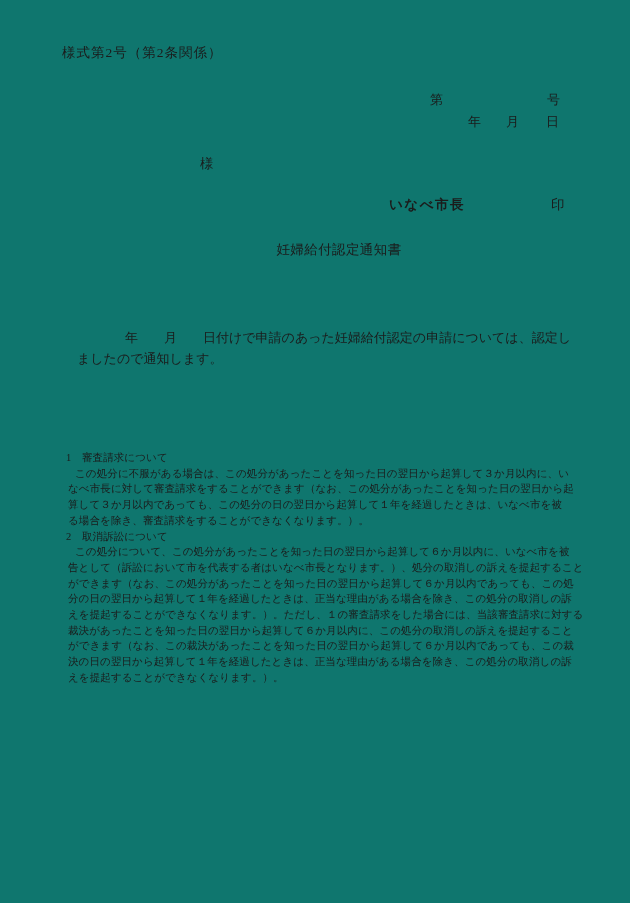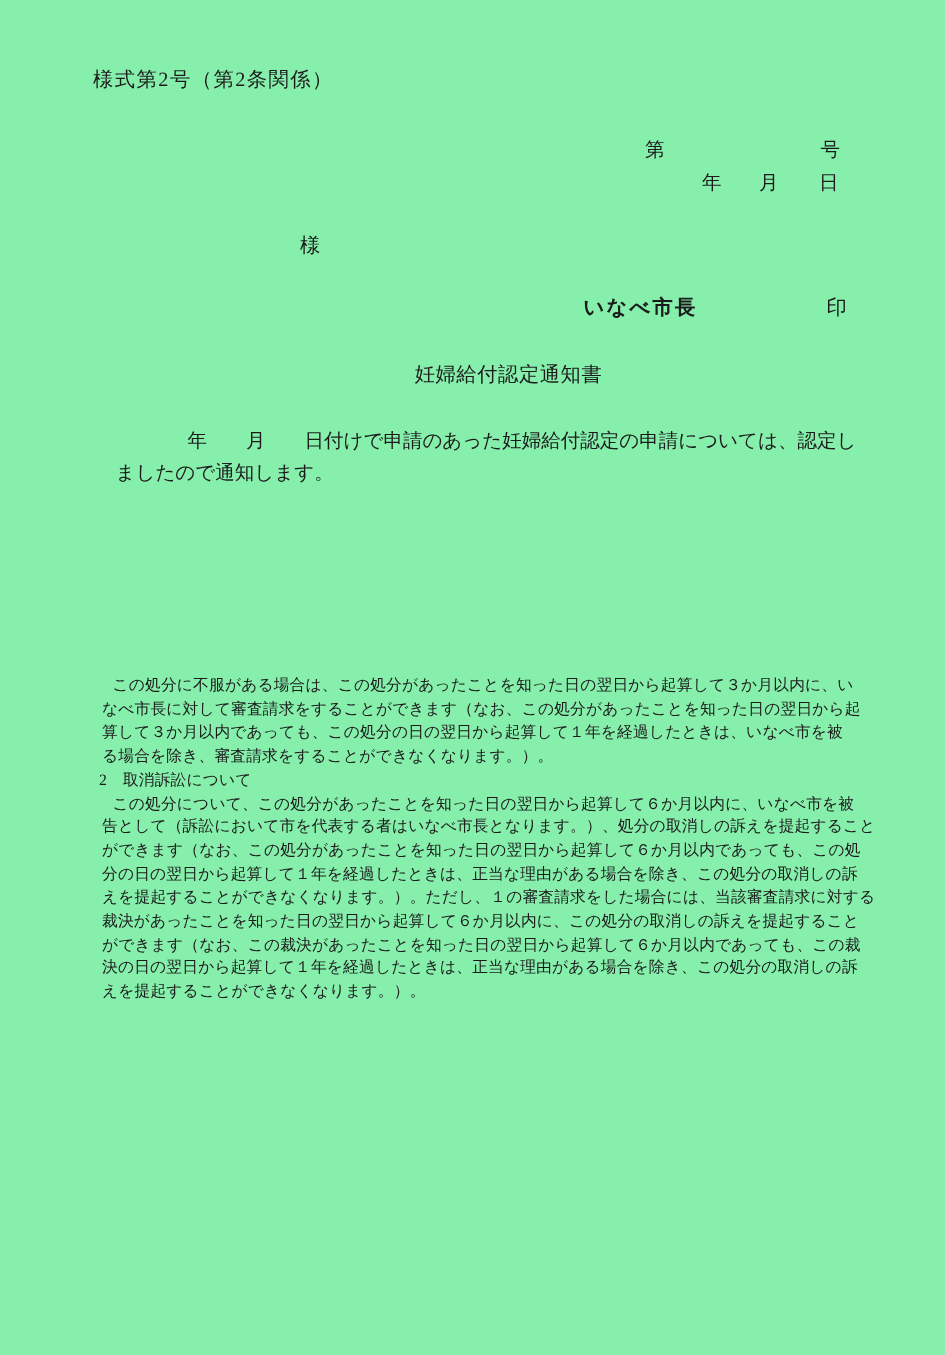--- a/index.html
+++ b/index.html
@@ -1,36 +1,36 @@
 <!DOCTYPE html>
 <html><head>
 <meta charset="utf-8">
 <style>
   html,body{margin:0;padding:0;background:#ffffff;}
   .page{
     position:relative;
     width:630px;height:903px;
-    background:#86efac;
+    background:#0f766e;
     font-family:"Liberation Serif","DejaVu Serif",serif;
     color:#1b1b1b;
     overflow:hidden;
   }
   .abs{position:absolute;white-space:nowrap;}
   .form-number{left:62px;top:44px;font-size:13.5px;letter-spacing:1px;}
   .docno-prefix{left:430px;top:91px;font-size:13px;}
   .docno-suffix{left:547px;top:91px;font-size:13px;}
   .date-year{left:468px;top:113px;font-size:13px;}
   .date-month{left:506px;top:113px;font-size:13px;}
   .date-day{left:546px;top:113px;font-size:13px;}
   .addressee{left:200px;top:155px;font-size:13.5px;}
   .issuer-name{left:389px;top:196px;font-size:13.5px;letter-spacing:1.5px;font-weight:bold;}
   .issuer-seal{left:551px;top:196px;font-size:13.5px;}
   .doc-title{left:0;top:241px;width:630px;text-align:center;font-size:13.5px;letter-spacing:0.4px;padding-left:24px;}
   .body-block{left:77px;top:283px;font-size:13px;line-height:21px;}
-  .body-line1{text-indent:48px;white-space:nowrap;}
+  .body-line1{text-indent:48px;white-space:nowrap;margin-top:44px;}
   .body-line2{white-space:nowrap;}
   .notes{left:66px;top:450px;font-size:10.5px;line-height:15.7px;letter-spacing:0.1px;}
   .nl{white-space:nowrap;}
   .nl.first{padding-left:9px;}
   .nl.cont{padding-left:2px;}
 </style>
 </head>
 <body>
 
 <div class="page">
@@ -50,20 +50,21 @@
   <div class="abs issuer-seal">印</div>
 
   <div class="abs doc-title">妊婦給付認定通知書</div>
 
   <div class="abs body-block">
     <div class="body-line1">年　　月　　日付けで申請のあった妊婦給付認定の申請については、認定し</div>
     <div class="body-line2">ましたので通知します。</div>
   </div>
 
   <div class="abs notes">
+    <div class="nl head">1　審査請求について</div>
     <div class="nl first">この処分に不服がある場合は、この処分があったことを知った日の翌日から起算して３か月以内に、い</div>
     <div class="nl cont">なべ市長に対して審査請求をすることができます（なお、この処分があったことを知った日の翌日から起</div>
     <div class="nl cont">算して３か月以内であっても、この処分の日の翌日から起算して１年を経過したときは、いなべ市を被</div>
     <div class="nl cont">る場合を除き、審査請求をすることができなくなります。）。</div>
     <div class="nl head">2　取消訴訟について</div>
     <div class="nl first">この処分について、この処分があったことを知った日の翌日から起算して６か月以内に、いなべ市を被</div>
     <div class="nl cont">告として（訴訟において市を代表する者はいなべ市長となります。）、処分の取消しの訴えを提起すること</div>
     <div class="nl cont">ができます（なお、この処分があったことを知った日の翌日から起算して６か月以内であっても、この処</div>
     <div class="nl cont">分の日の翌日から起算して１年を経過したときは、正当な理由がある場合を除き、この処分の取消しの訴</div>
     <div class="nl cont">えを提起することができなくなります。）。ただし、１の審査請求をした場合には、当該審査請求に対する</div>

